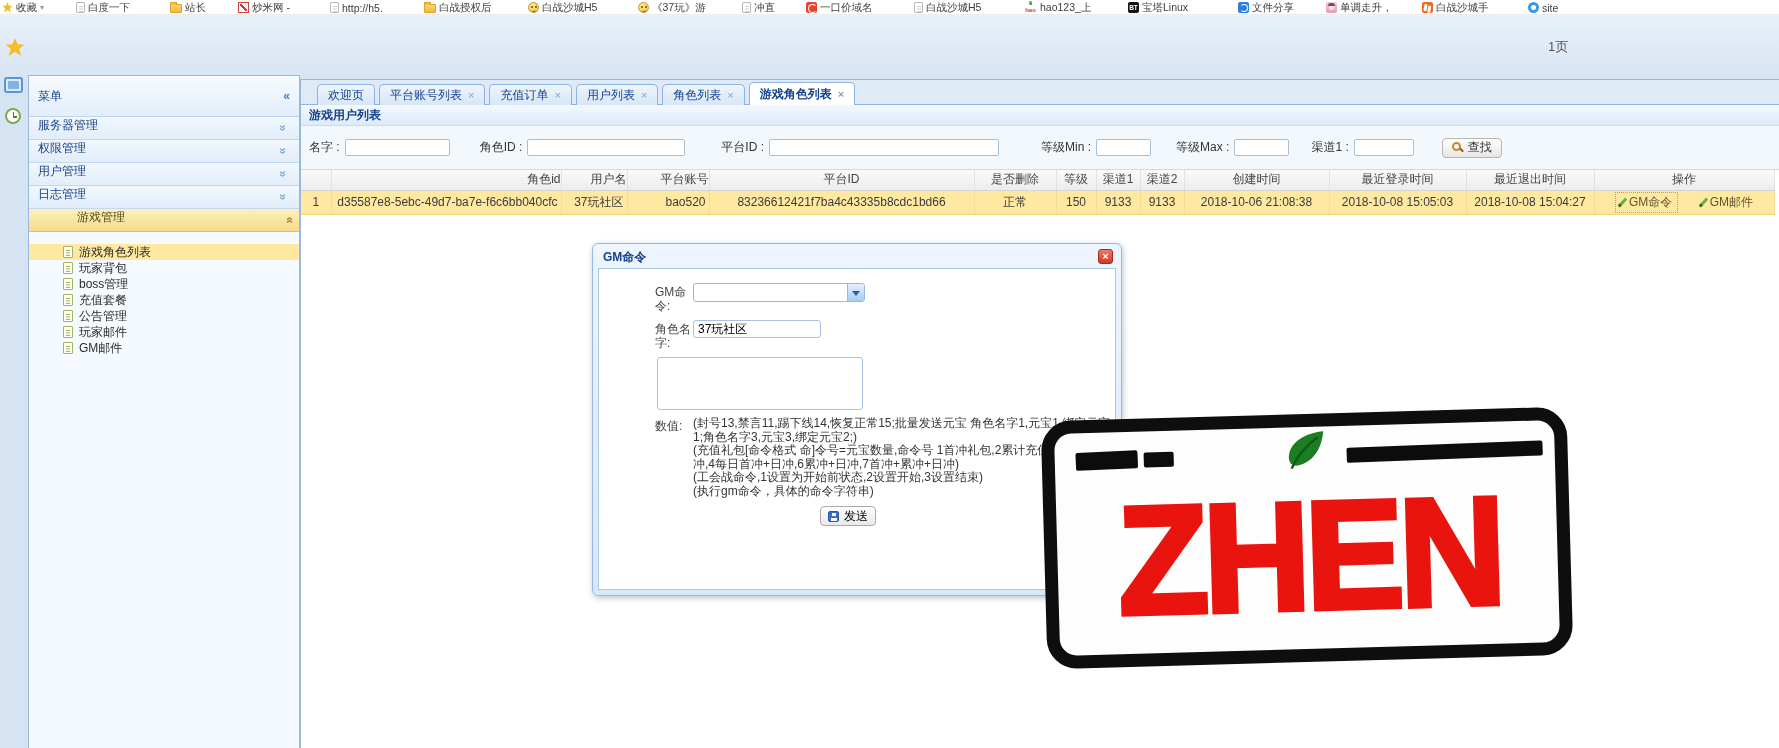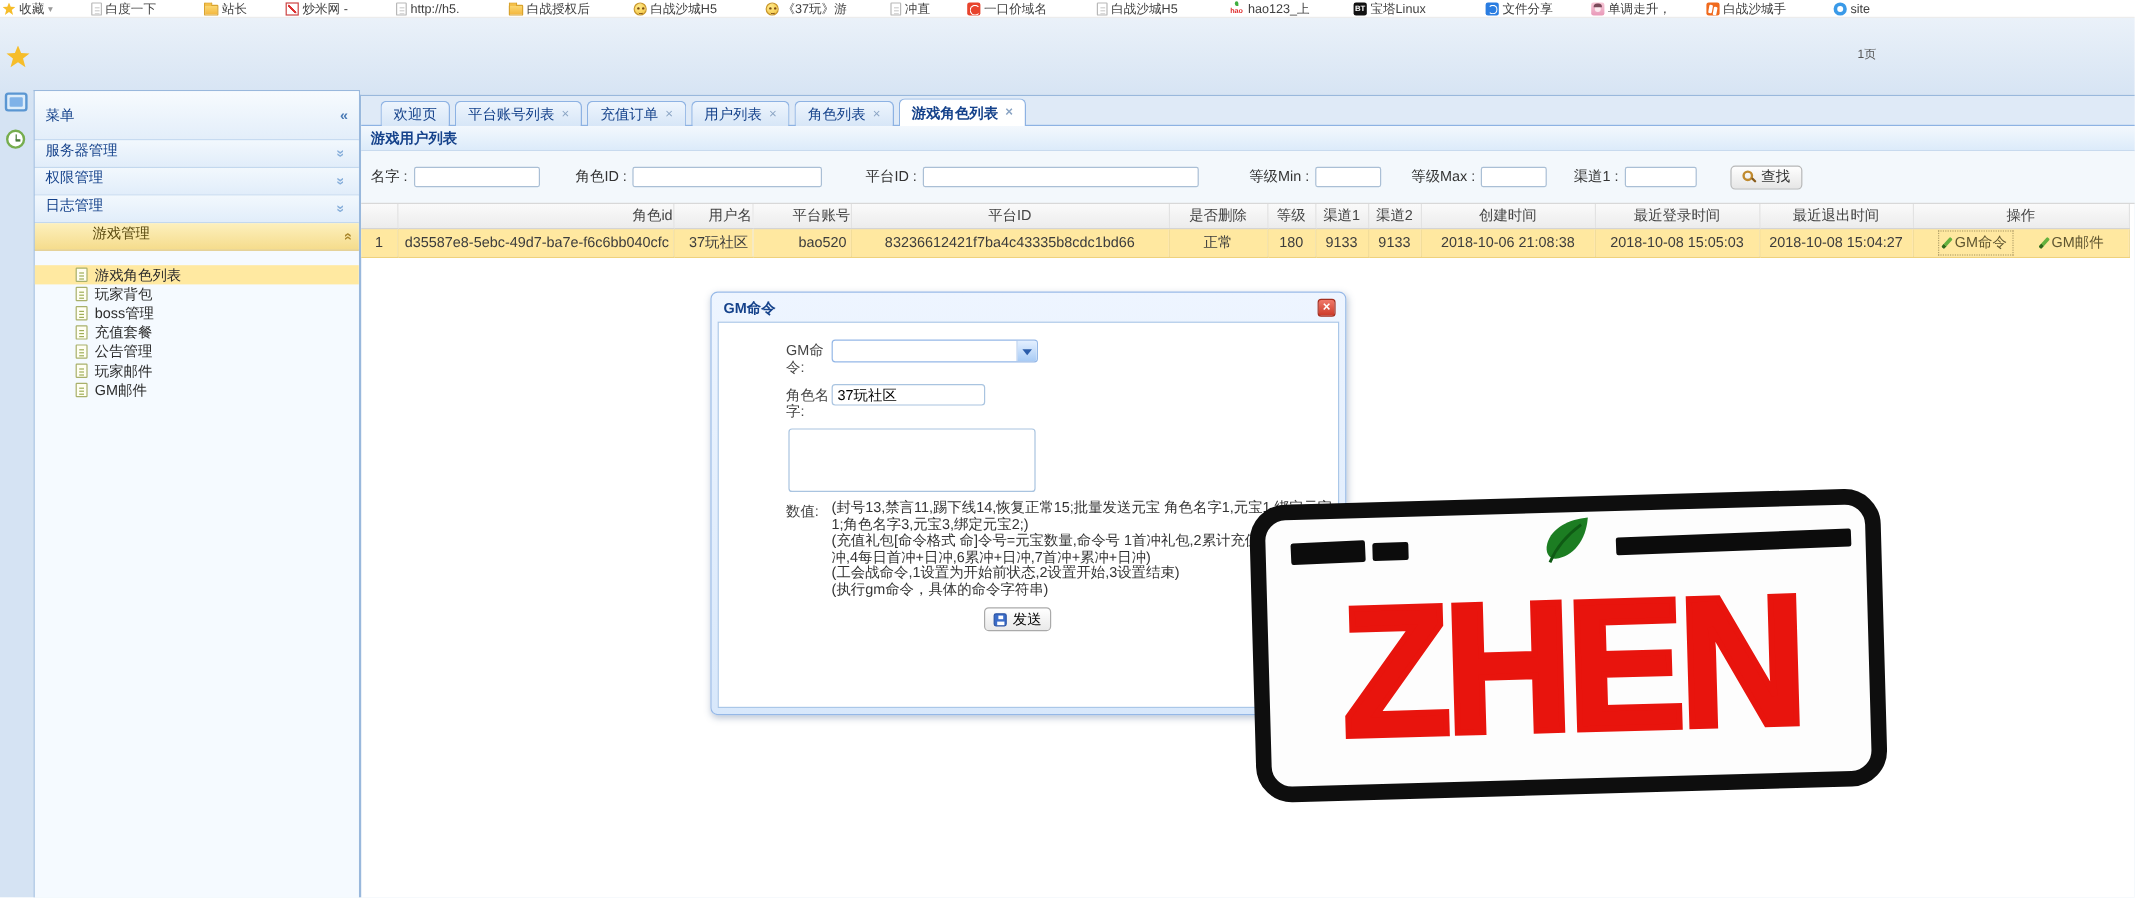--- a/index.html
+++ b/index.html
@@ -53,21 +53,21 @@
   .ic-tao { width:11px; height:11px; border-radius:2px; background:#f06a1d; position:relative; }
   .ic-tao::before { content:""; position:absolute; left:2px; top:2px; width:2.5px; height:7px;
     background:#fff; border-radius:1px; transform:rotate(10deg); box-shadow:4px 1px 0 #fff; }
   .ic-site { width:11px; height:11px; border-radius:50%; background:#3a9ae8; position:relative; }
   .ic-site::before { content:""; position:absolute; left:3px; top:3px; width:5px; height:5px;
     background:#fff; border-radius:50%; }
 
   
   .appbg { position:absolute; top:15px; left:0; right:0; bottom:0;
     background:linear-gradient(#eaf1f9,#d5e3f3 70px,#d5e3f3); }
-  .page-ind { position:absolute; left:1548px; top:38px; font-size:10px; color:#555; z-index:4;text-align:right; }
+  .page-ind { position:absolute; left:1548px; top:38px; font-size:13px; color:#555; z-index:4;text-align:right; }
 
   .strip-star { position:absolute; left:5px; top:38px; width:20px; height:19px; background:#f6bd2a;
     clip-path:polygon(50% 0%,63% 33%,98% 35%,71% 57%,81% 95%,50% 73%,19% 95%,29% 57%,2% 35%,37% 33%); z-index:4;}
   .strip-mon { position:absolute; left:4px; top:77px; width:19px; height:16px; border:2px solid #5a96d2;
     border-radius:3px; background:#dcecfa; z-index:4; }
   .strip-mon::before { content:""; position:absolute; inset:2px; background:#7fb2e8; border-radius:1px; }
   .strip-clk { position:absolute; left:5px; top:108px; width:16px; height:16px; border:2px solid #76ad4e;
     border-radius:50%; background:#fff; z-index:4; }
   .strip-clk::before { content:""; position:absolute; left:5.5px; top:2px; width:1.5px; height:5px; background:#4a7a3a; }
   .strip-clk::after { content:""; position:absolute; left:5.5px; top:6px; width:4px; height:1.5px; background:#4a7a3a; }
@@ -256,20 +256,24 @@
   <div class="side-hd">
     <span>菜单</span>
     <span class="chev">«</span>
   </div>
   <div class="acc">
     <span>服务器管理</span>
     <span class="chev-dn">«</span>
   </div>
   <div class="acc">
     <span>权限管理</span>
+    <span class="chev-dn">«</span>
+  </div>
+  <div class="acc">
+    <span>用户管理</span>
     <span class="chev-dn">«</span>
   </div>
   <div class="acc">
     <span>日志管理</span>
     <span class="chev-dn">«</span>
   </div>
   <div class="acc sel">
     <span>游戏管理</span>
     <span class="chev-up">«</span>
   </div>
@@ -385,21 +389,21 @@
       <th class="c">最近退出时间</th>
       <th class="c">操作</th>
     </tr>
     <tr>
       <td class="c">1</td>
       <td class="l">d35587e8-5ebc-49d7-ba7e-f6c6bb040cfc</td>
       <td class="l">37玩社区</td>
       <td class="l">bao520</td>
       <td class="c">83236612421f7ba4c43335b8cdc1bd66</td>
       <td class="c">正常</td>
-      <td class="c">180</td>
+      <td class="c">150</td>
       <td class="c">9133</td>
       <td class="c">9133</td>
       <td class="c">2018-10-06 21:08:38</td>
       <td class="c">2018-10-08 15:05:03</td>
       <td class="c">2018-10-08 15:04:27</td>
       <td class="c">
         <span class="lnk focus">
               <span class="pencil"></span>
               <span>GM命令</span>
             </span>

